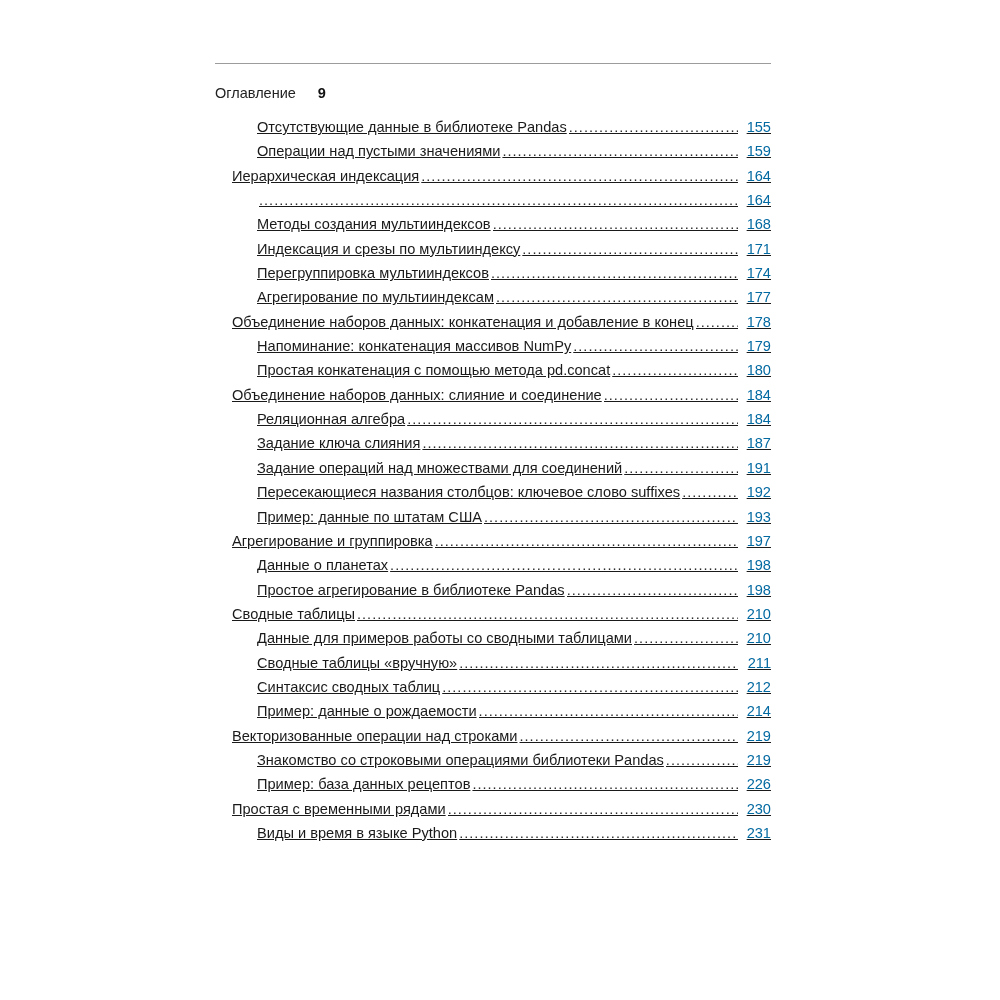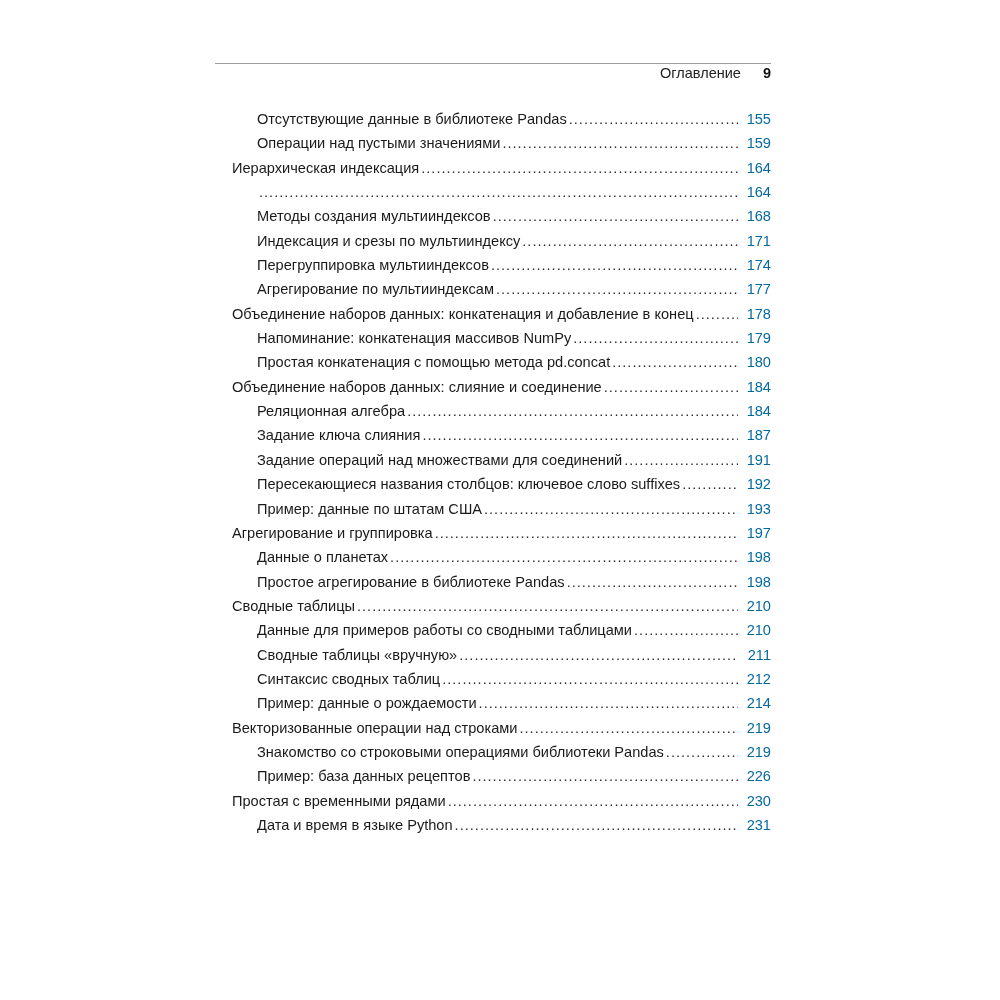--- a/index.html
+++ b/index.html
@@ -21,37 +21,38 @@
     left: 215px;
     top: 63px;
     width: 556px;
   }
   .header-rule {
     border-top: 1px solid #9c9c9c;
     height: 0;
   }
   .header-row {
     display: flex;
-    justify-content: flex-end;
+    justify-content: flex-start;
     align-items: baseline;
-    margin-top: 0;
+    margin-top: 20px;
     font-size: 14.5px;
     line-height: 18px;
   }
   .header-title {
     color: #222222;
   }
   .header-page {
     font-weight: bold;
     margin-left: 22px;
     color: #111111;
   }
   .toc {
-    margin-top: 29px;
+    margin-top: 17px;
     font-size: 14.6px;
+    text-decoration: underline;
   }
   .toc-row {
     display: flex;
     align-items: baseline;
     height: 24.35px;
     white-space: nowrap;
   }
   .toc-row.level-0 { padding-left: 17px; }
   .toc-row.level-1 { padding-left: 42px; }
   .toc-title {
@@ -225,19 +226,19 @@
           <span class="toc-title">Пример: база данных рецептов</span>
           <span class="dots"></span>
           <span class="toc-page">226</span>
         </div>
         <div class="toc-row level-0">
           <span class="toc-title">Простая с временными рядами</span>
           <span class="dots"></span>
           <span class="toc-page">230</span>
         </div>
         <div class="toc-row level-1">
-          <span class="toc-title">Дата и время в языке Python</span>
+          <span class="toc-title">Виды и время в языке Python</span>
           <span class="dots"></span>
           <span class="toc-page">231</span>
         </div>
       </div>
   </div>
 </div>
 
 </body></html>

